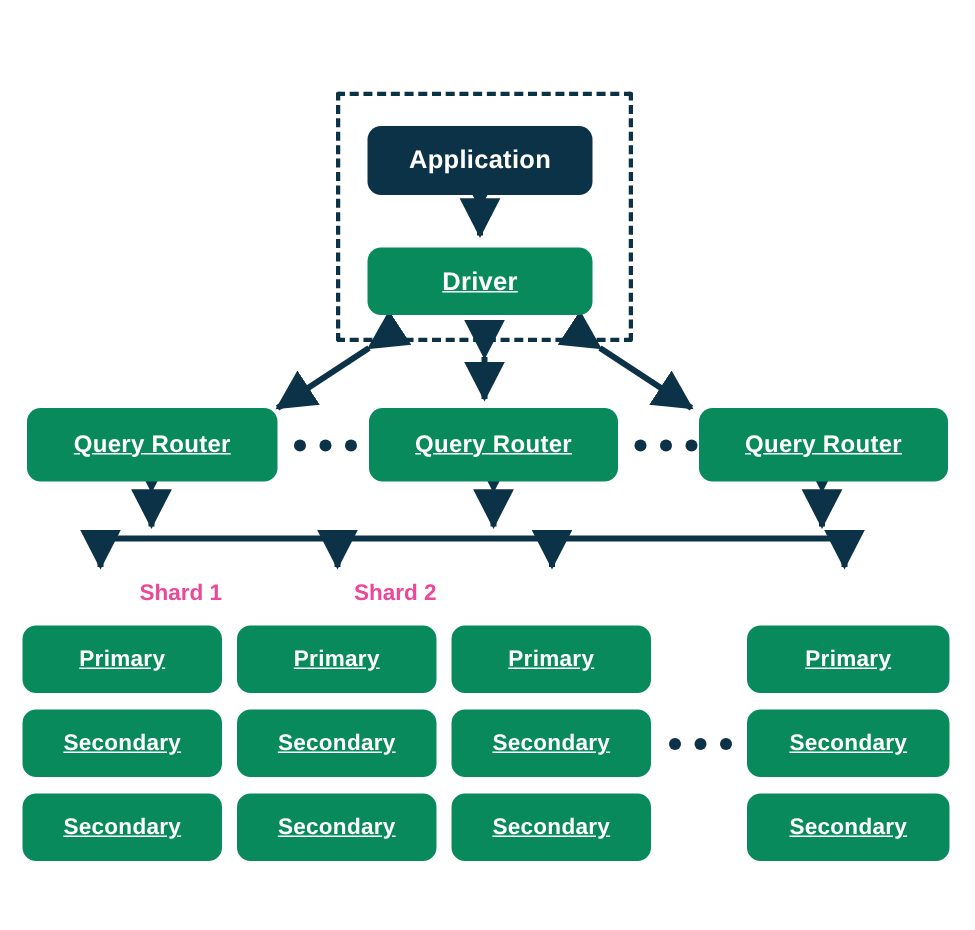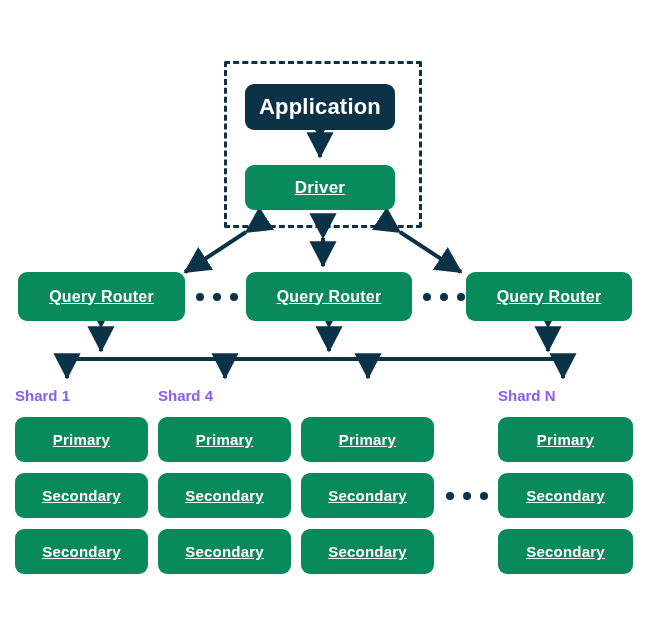--- a/index.html
+++ b/index.html
@@ -31,24 +31,24 @@
 
   .dashed-group {
     position: absolute;
     border: 3px dashed #0c3247;
     background: transparent;
     border-radius: 2px;
   }
 
   .shard-label {
     position: absolute;
-    color: #8b5cf6;
+    color: #ec4899;
     font-weight: bold;
     font-size: 15px;
-    text-align: left;
+    text-align: right;
     white-space: nowrap;
   }
 
   .ellipsis {
     position: absolute;
     display: flex; align-items: center; gap: 9px;
   }
   .ellipsis i {
     display: block;
     width: 8px; height: 8px;
@@ -99,21 +99,21 @@
 
       <line x1="67" y1="359" x2="67" y2="378" stroke="#0c3247" stroke-width="4" marker-end="url(#ah)"></line>
       <line x1="225" y1="359" x2="225" y2="378" stroke="#0c3247" stroke-width="4" marker-end="url(#ah)"></line>
       <line x1="368" y1="359" x2="368" y2="378" stroke="#0c3247" stroke-width="4" marker-end="url(#ah)"></line>
       <line x1="563" y1="359" x2="563" y2="378" stroke="#0c3247" stroke-width="4" marker-end="url(#ah)"></line>
     </g>
   </svg>
 
   <div class="dashed-group" style="left:224px; top:61px; width:198px; height:167px;"></div>
 
-  <div class="node dark" style="left:245px; top:84px; width:150px; height:46px; font-size:22px;">
+  <div class="node dark" style="left:245px; top:84px; width:150px; height:46px; font-size:17px;">
     <span>Application</span>
   </div>
 
   <div class="node green" style="left:245px; top:165px; width:150px; height:45px; font-size:17px;">
     <span>Driver</span>
   </div>
 
   <div class="node green" style="left:18px; top:272px; width:167px; height:49px; font-size:16px;">
     <span>Query Router</span>
   </div>
@@ -132,22 +132,21 @@
     <i></i>
     <i></i>
     <i></i>
   </div>
 
   <div class="node green" style="left:466px; top:272px; width:166px; height:49px; font-size:16px;">
     <span>Query Router</span>
   </div>
 
   <div class="shard-label" style="left:15px; top:387px; width:133px;">Shard 1</div>
-  <div class="shard-label" style="left:158px; top:387px; width:133px;">Shard 4</div>
-  <div class="shard-label" style="left:498px; top:387px; width:135px;">Shard N</div>
+  <div class="shard-label" style="left:158px; top:387px; width:133px;">Shard 2</div>
 
   <div class="node green" style="left:15px; top:417px; width:133px; height:45px; font-size:15px;">
     <span>Primary</span>
   </div>
   <div class="node green" style="left:15px; top:473px; width:133px; height:45px; font-size:15px;">
     <span>Secondary</span>
   </div>
   <div class="node green" style="left:15px; top:529px; width:133px; height:45px; font-size:15px;">
     <span>Secondary</span>
   </div>

